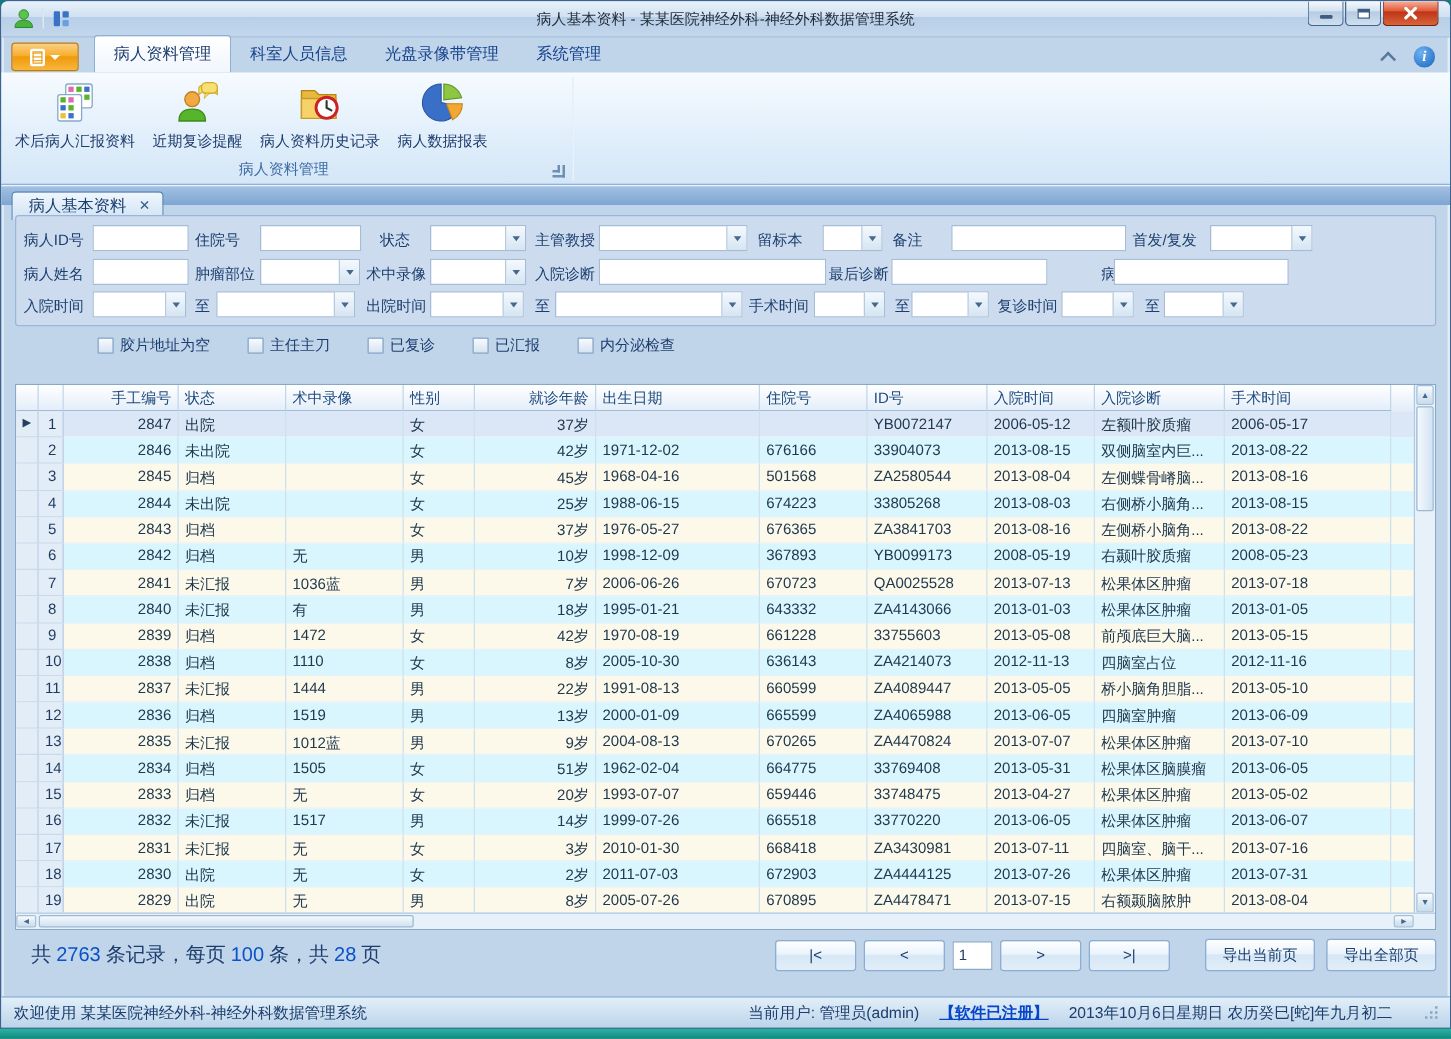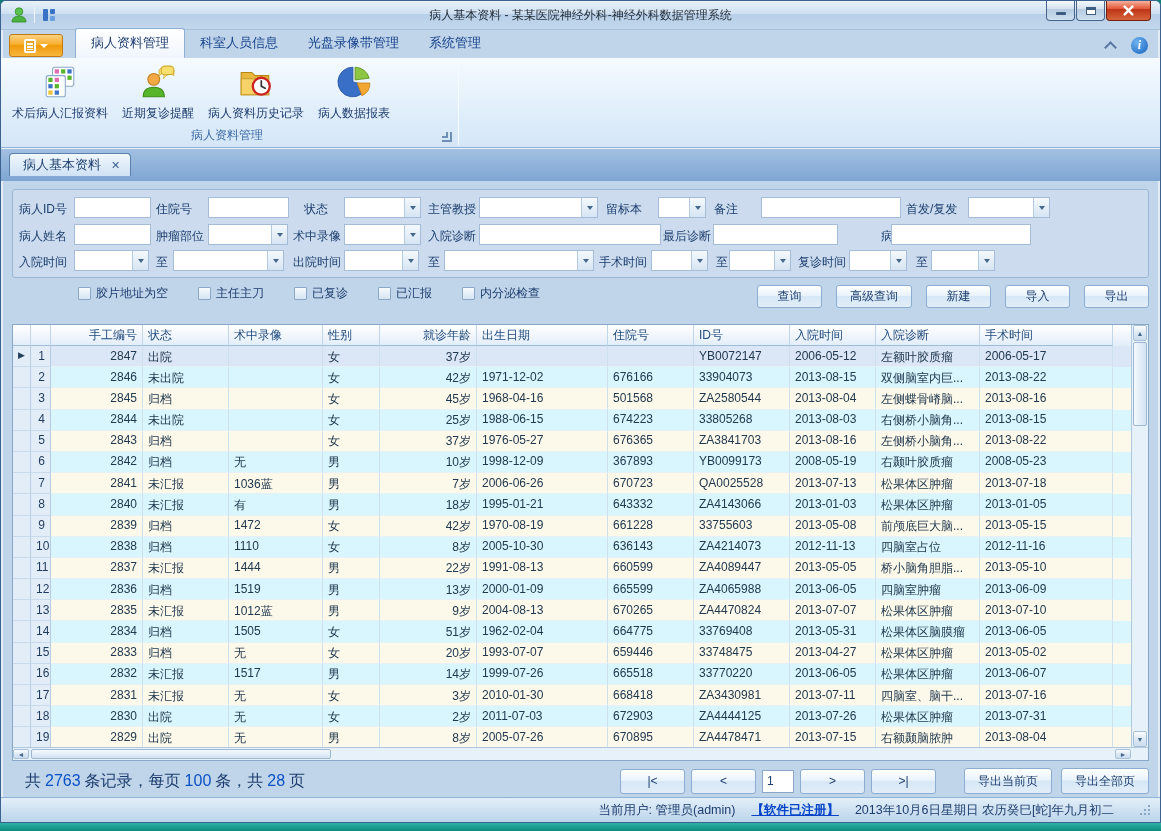--- a/index.html
+++ b/index.html
@@ -51,21 +51,21 @@
   .rbtn .rlabel { margin-top:5px; font-size:12px; color:#1e3c6e; white-space:nowrap; }
   .rbtn svg { width:36px; height:36px; }
   .group-caption { position:absolute; left:0; bottom:3px; width:452px; text-align:center; font-size:12px; color:#3e6ca6; }
   .launcher { position:absolute; left:441px; bottom:5px; width:10px; height:10px;
     border-right:2px solid #6f8fb4; border-bottom:2px solid #6f8fb4; }
   .launcher::before { content:""; position:absolute; right:1px; bottom:1px; width:4px; height:4px;
     border-right:2px solid #6f8fb4; border-bottom:2px solid #6f8fb4; transform:translate(-1px,-1px); }
   .group-sep { position:absolute; left:457px; top:4px; bottom:2px; width:1px; background:#b9cfe6; border-right:1px solid #f6fbff; }
 
   
-  .doctabbar { height:33px; background:linear-gradient(#a3c0e2,#7ea6d2); padding:4px 0 4px 8px; border-top:1px solid #e8f2fb; }
+  .doctabbar { height:16px; background:linear-gradient(#a3c0e2,#7ea6d2); padding:4px 0 4px 8px; border-top:1px solid #e8f2fb; }
   .doc-tab { display:inline-flex; align-items:center; gap:10px; height:23px; padding:0 10px 0 13px;
     background:linear-gradient(#f0f7fd,#cfe2f4); border:1px solid #59805
     ; border:1px solid #5a80ac; border-bottom:none; border-radius:4px 4px 0 0;
     font-size:13px; color:#1c3e6e; }
   .doc-close { font-size:11px; font-weight:bold; color:#3a5f8e; line-height:1; }
 
   
   .content { position:relative; padding:8px 11px 0 11px; }
 
   .filter-panel { position:relative; height:89px; background:#ccdcee;
@@ -367,27 +367,20 @@
             <span>已复诊</span>
           </label>
           <label class="cb-item">
             <span class="cb"></span>
             <span>已汇报</span>
           </label>
           <label class="cb-item">
             <span class="cb"></span>
             <span>内分泌检查</span>
           </label>
-        </div>
-      <div class="action-btns">
-          <button class="btn">查询</button>
-          <button class="btn">高级查询</button>
-          <button class="btn">新建</button>
-          <button class="btn">导入</button>
-          <button class="btn">导出</button>
         </div>
     </div>
 
     <div class="grid">
       <div class="grid-main">
         <div class="grid-data">
           <div class="ghead">
               <div class="hcell" style="width: 18px;"></div>
               <div class="hcell" style="width: 20px; text-align: right;"></div>
               <div class="hcell" style="width: 92px; text-align: right;">手工编号</div>
@@ -718,20 +711,21 @@
         <button class="btn pbtn">&gt;|</button>
       </div>
       <div class="export-btns">
         <button class="btn">导出当前页</button>
         <button class="btn">导出全部页</button>
       </div>
     </div>
   </div>
 
   <div class="statusbar">
+    <span>欢迎使用 某某医院神经外科-神经外科数据管理系统</span>
     <div class="sb-right">
       <span>当前用户: 管理员(admin)</span>
       <span class="sb-link">【软件已注册】</span>
       <span>2013年10月6日星期日 农历癸巳[蛇]年九月初二</span>
       <span class="grip"></span>
     </div>
   </div>
 
 </div>
 <div class="desktop-strip"></div>

